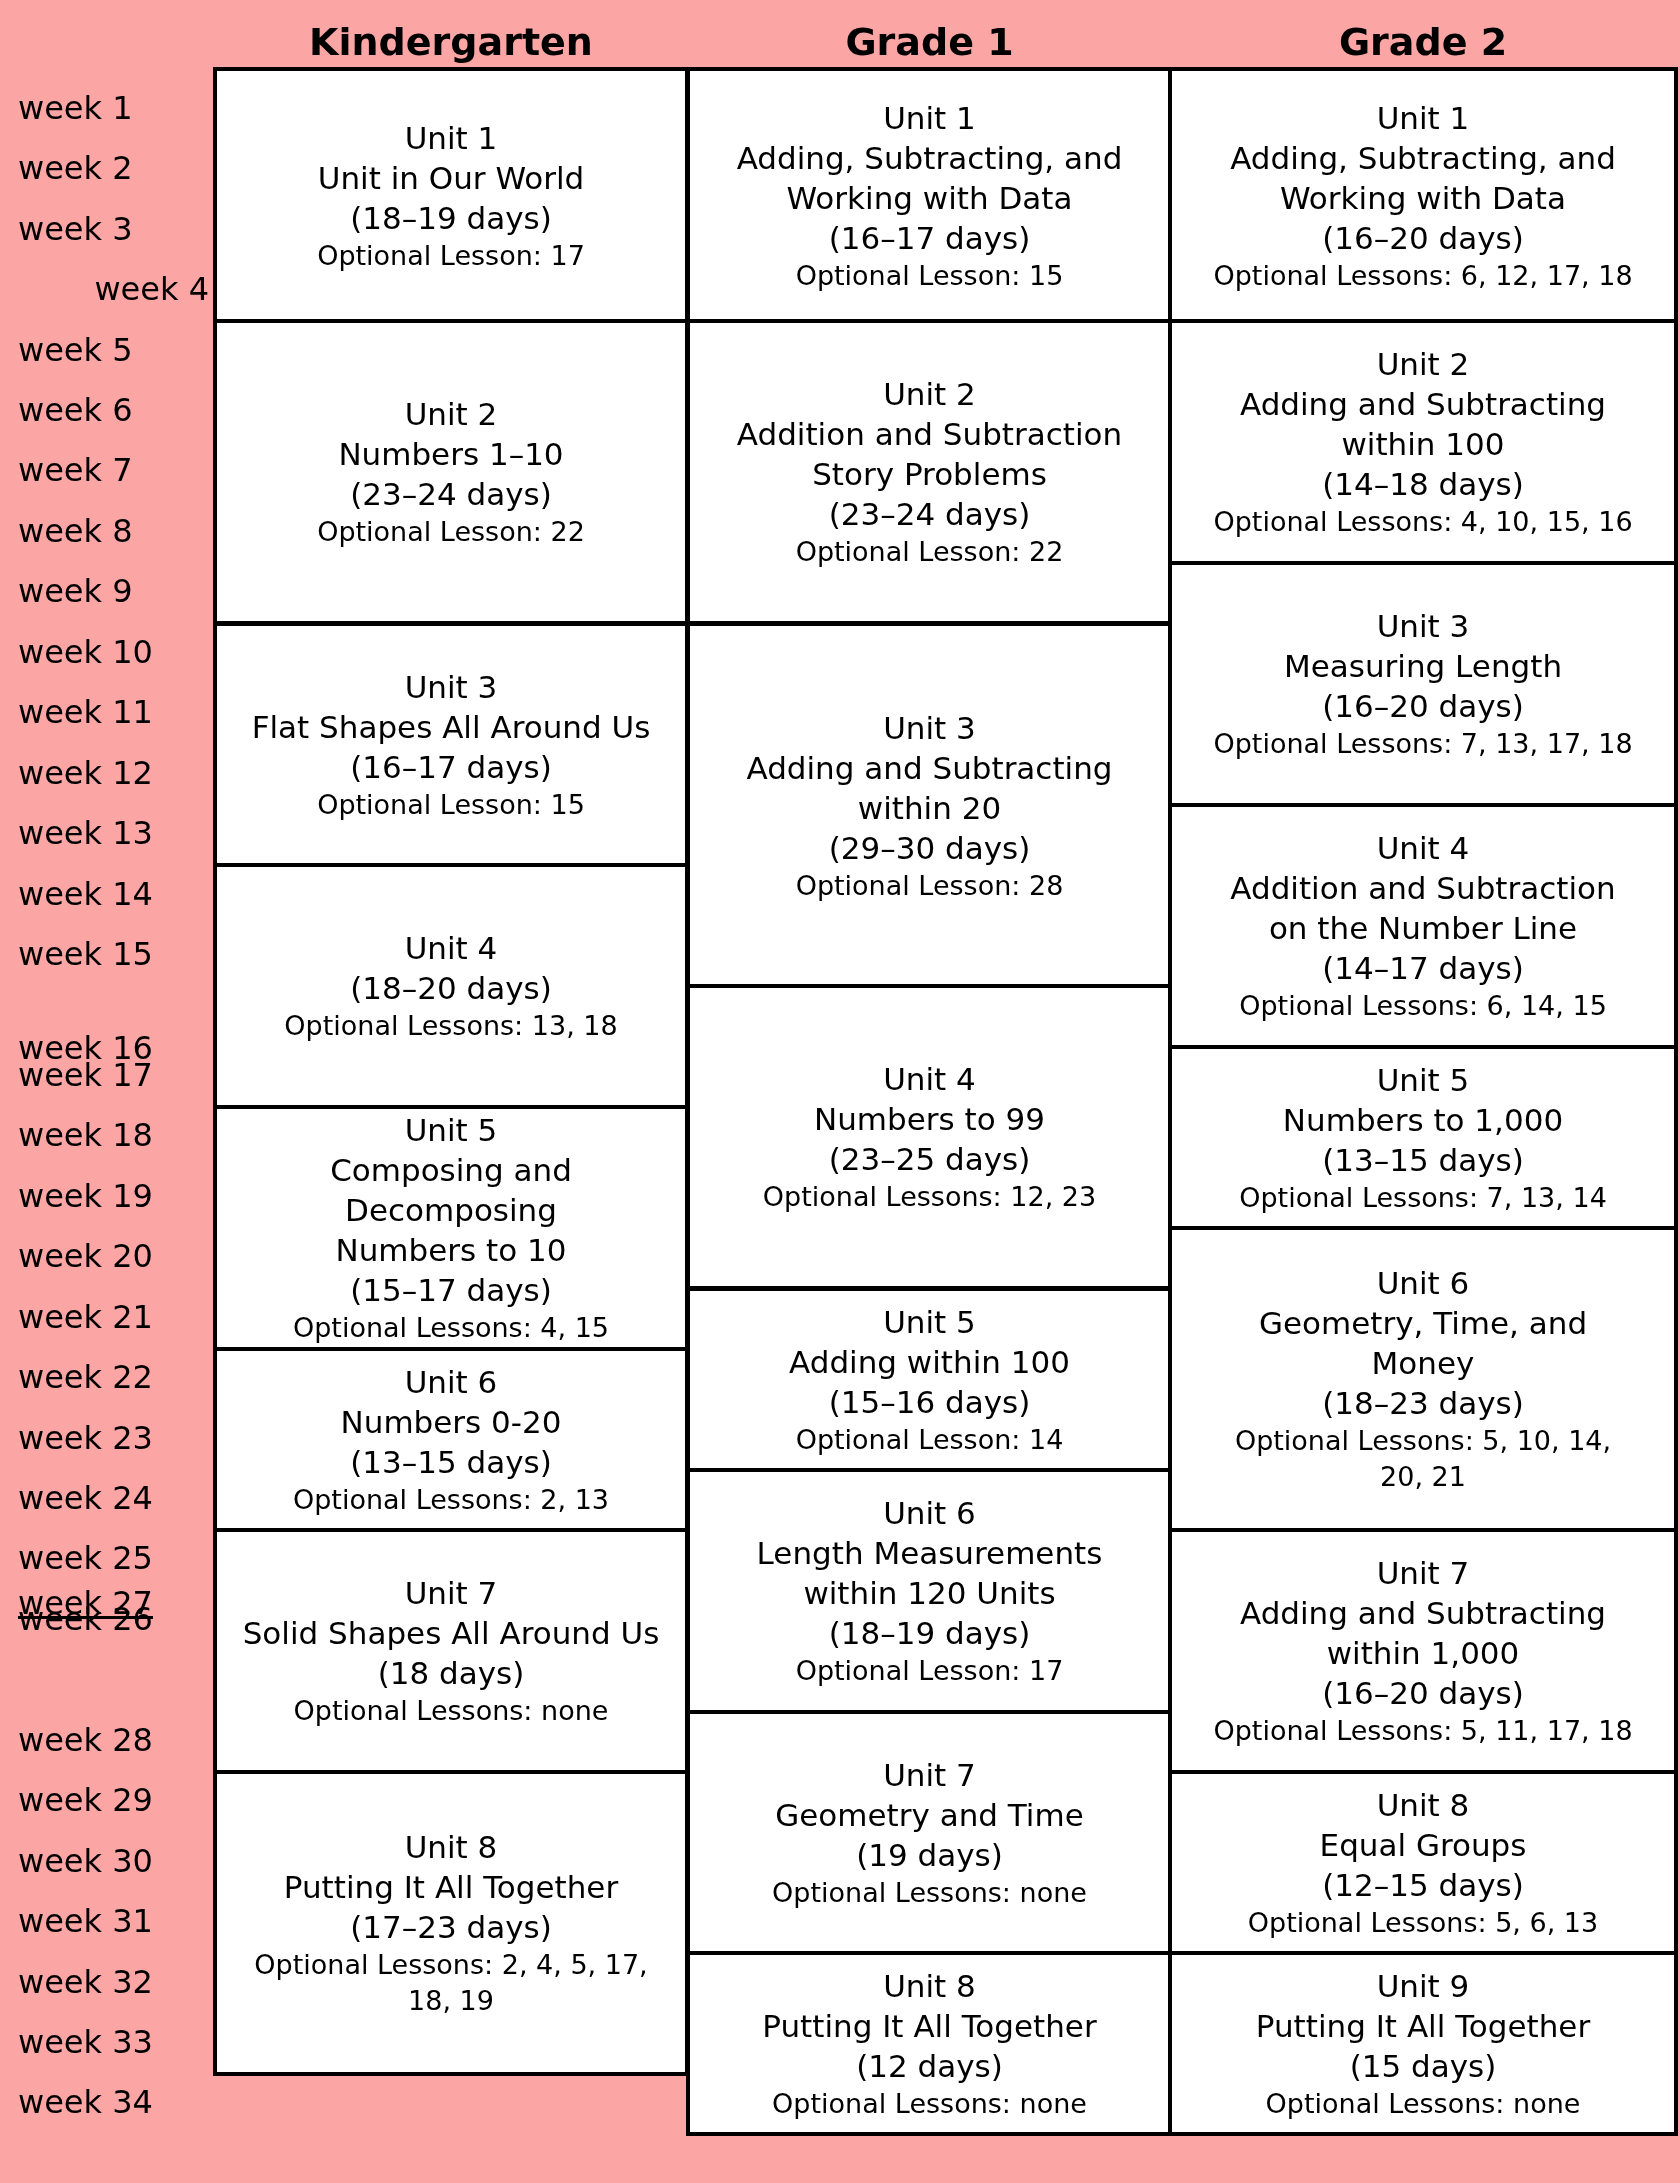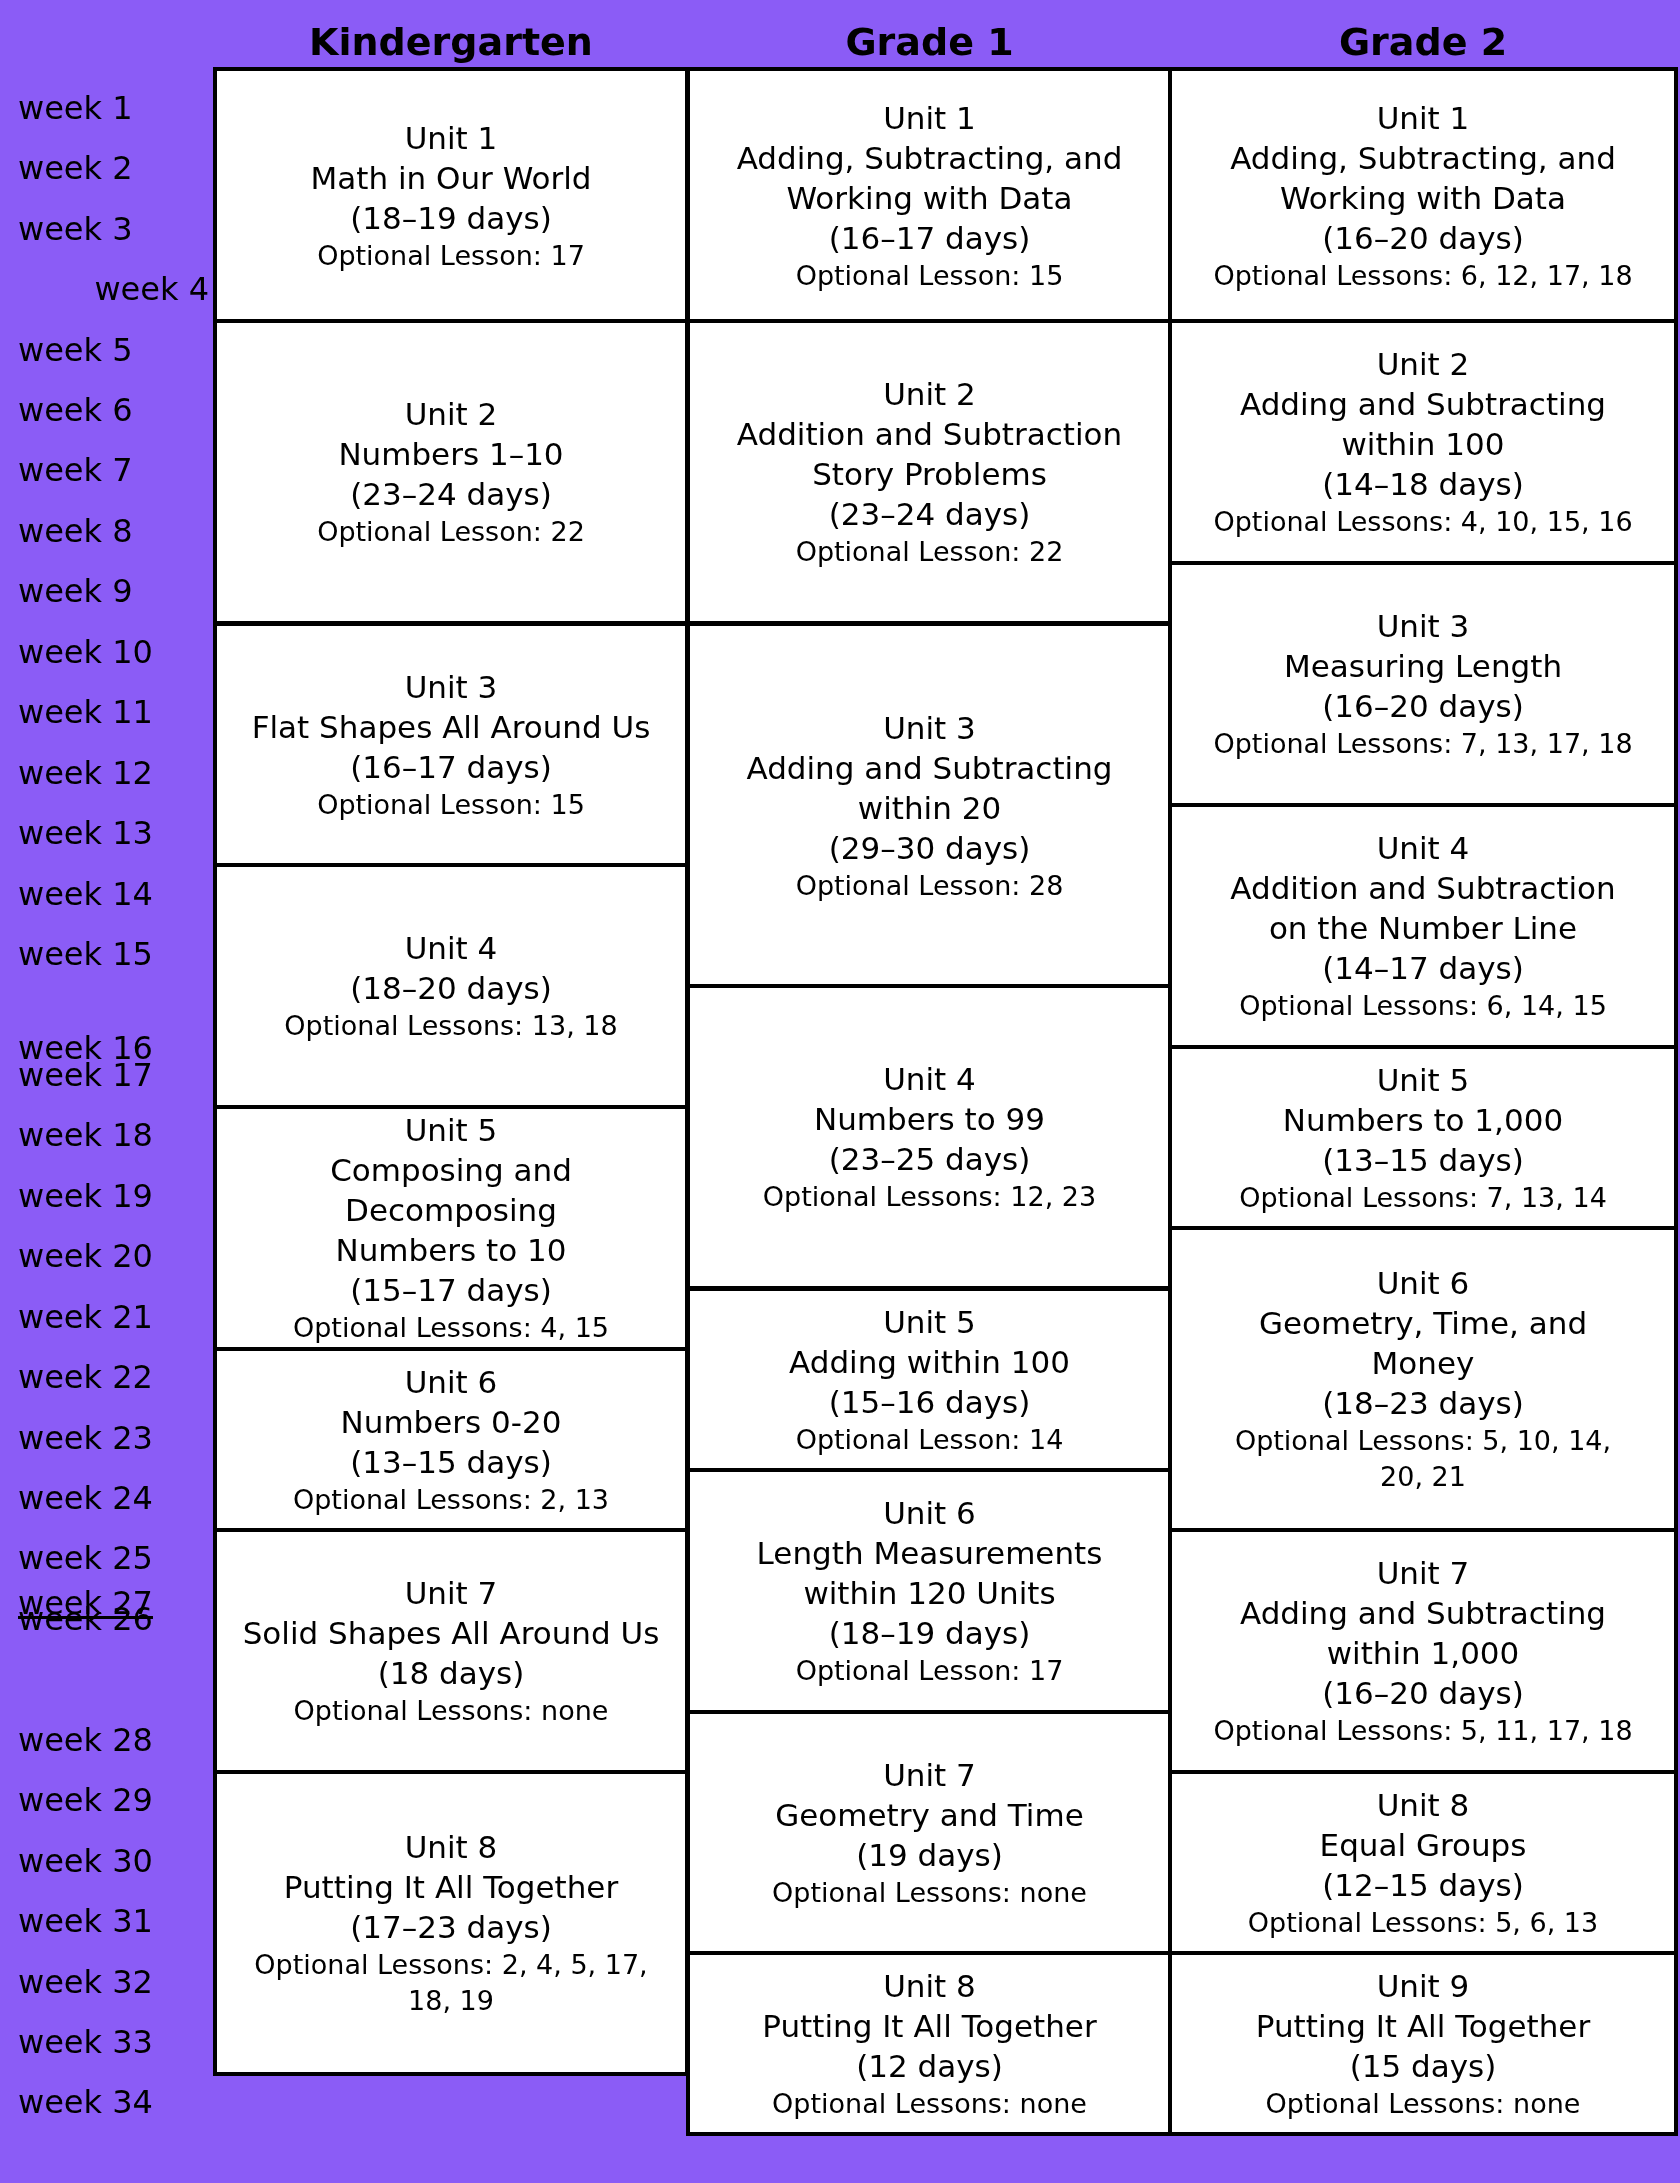--- a/index.html
+++ b/index.html
@@ -1,21 +1,21 @@
 <!DOCTYPE html>
 <html style="font-size:13px"><head>
 <meta charset="utf-8">
 <style>
   html,body{margin:0;padding:0;}
   body{
     width:1680px;height:2183px;background:#ffffff;color:#000000;
     font-family:"DejaVu Sans","Liberation Sans",sans-serif;
     -webkit-font-smoothing:antialiased;
   }
-  .page{position:relative;width:1680px;height:2183px;overflow:hidden;background:#8b5cf6;}
+  .page{position:relative;width:1680px;height:2183px;overflow:hidden;background:#fca5a5;}
   .col-header{
     position:absolute;top:18px;height:49px;
     font-size:38px;font-weight:bold;text-align:center;line-height:49px;
     letter-spacing:0px;
   }
   #header-k{left:213px;width:476px;}
   #header-g1{left:686px;width:487px;}
   #header-g2{left:1168px;width:510px;}
   .week{
     position:absolute;left:18px;width:191px;height:42px;
@@ -70,21 +70,21 @@
       <div class="week" style="top: 1779px;">week 29</div>
       <div class="week" style="top: 1840px;">week 30</div>
       <div class="week" style="top: 1900px;">week 31</div>
       <div class="week" style="top: 1961px;">week 32</div>
       <div class="week" style="top: 2021px;">week 33</div>
       <div class="week" style="top: 2081px;">week 34</div>
     </div>
   <div id="grid">
       <div class="unit" style="left: 213px; top: 67px; width: 476px; height: 257px;">
         <div class="u-label">Unit 1</div>
-        <div class="u-title">Math in Our World</div>
+        <div class="u-title">Unit in Our World</div>
         <div class="u-days">(18–19 days)</div>
         <div class="u-optional">Optional Lesson: 17</div>
       </div>
       <div class="unit" style="left: 213px; top: 319px; width: 476px; height: 306px;">
         <div class="u-label">Unit 2</div>
         <div class="u-title">Numbers 1–10</div>
         <div class="u-days">(23–24 days)</div>
         <div class="u-optional">Optional Lesson: 22</div>
       </div>
       <div class="unit" style="left: 213px; top: 622px; width: 476px; height: 246px;">

